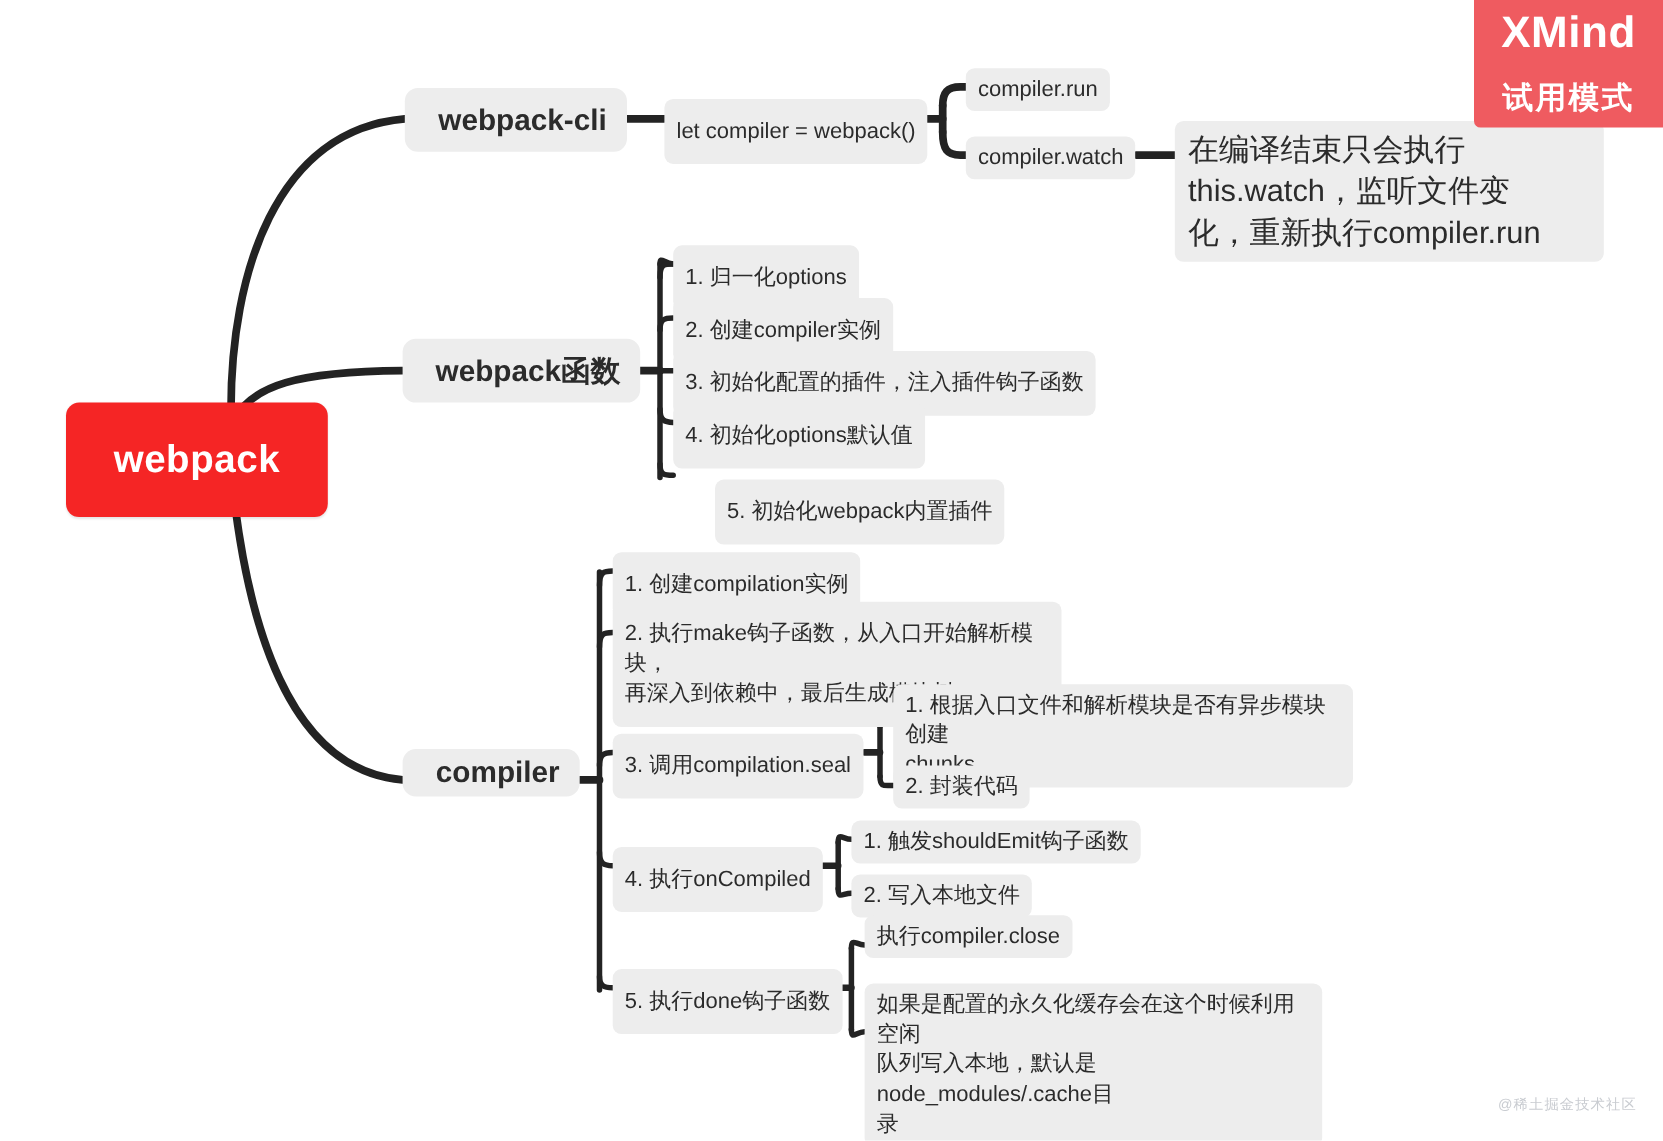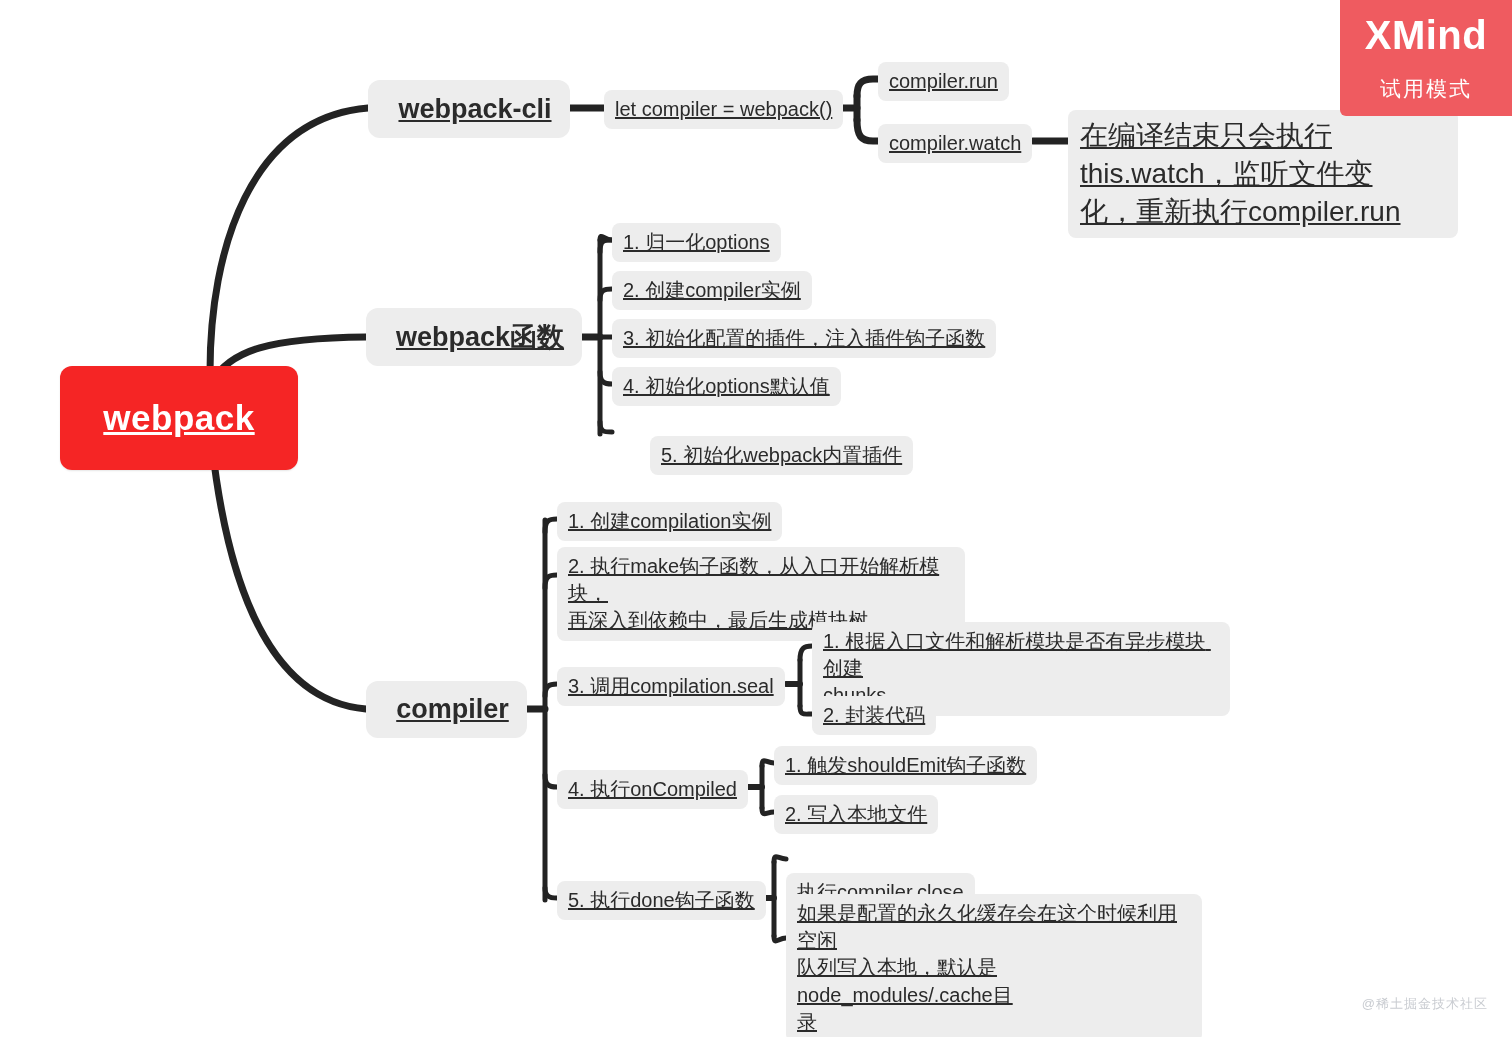--- a/index.html
+++ b/index.html
@@ -26,21 +26,20 @@
   .node {
     position: absolute;
     box-sizing: border-box;
     background: #ededed;
     border-radius: 10px;
     color: #2b2b2b;
     display: flex;
     align-items: center;
     line-height: 1.36;
     white-space: pre-wrap;
-    text-decoration: underline;
   }
   .root-node {
     background: #f52525;
     color: #ffffff;
     border-radius: 12px;
     font-size: 35px;
     font-weight: bold;
     letter-spacing: 0.5px;
     justify-content: center;
     box-shadow: 0 1px 2px rgba(0,0,0,0.10);
@@ -49,21 +48,21 @@
     font-size: 27px;
     font-weight: bold;
     justify-content: center;
     border-radius: 12px;
     padding-left: 12px;
   }
   .lvl2 {
     font-size: 20px;
     font-weight: normal;
     border-radius: 8px;
-    padding: 6px 11px;
+    padding: 16px 11px;
   }
   .lvl3 {
     font-size: 20px;
     font-weight: normal;
     border-radius: 8px;
     padding: 6px 11px;
   }
   .note {
     font-size: 28px;
     border-radius: 8px;
@@ -84,22 +83,22 @@
     justify-content: center;
     color: #ffffff;
   }
   .xmind-badge .bt {
     font-size: 40px;
     font-weight: bold;
     letter-spacing: 0.5px;
     line-height: 1.05;
   }
   .xmind-badge .bs {
-    font-size: 21px;
-    font-weight: normal;
+    font-size: 28px;
+    font-weight: bold;
     margin-top: 19px;
     letter-spacing: 2px;
   }
   .watermark {
     position: absolute;
     right: 24px;
     bottom: 24px;
     font-size: 13px;
     color: #c9ccd1;
     letter-spacing: 1px;
@@ -200,21 +199,21 @@
   <div class="node lvl2" style="left:612px; top:319px;">
     <span>3. 初始化配置的插件，注入插件钩子函数</span>
   </div>
   <div class="node lvl2" style="left:612px; top:367px;">
     <span>4. 初始化options默认值</span>
   </div>
   <div class="node lvl2" style="left:612px; top:436px;margin-left:38px;">
     <span>5. 初始化webpack内置插件</span>
   </div>
 
-  <div class="node main-node" style="left:366px; top:681px; width:161px; height:57px;">
+  <div class="node main-node" style="left:366px; top:681px; width:161px; height:43px;">
     <span>compiler</span>
   </div>
 
   <div class="node lvl2" style="left:557px; top:502px;">
     <span>1. 创建compilation实例</span>
   </div>
 
   <div class="node lvl2" style="left:557px; top:547px; width:408px;">
     <span>2. 执行make钩子函数，从入口开始解析模块，
 再深入到依赖中，最后生成模块树</span>
@@ -237,21 +236,21 @@
   <div class="node lvl3" style="left:774px; top:746px;">
     <span>1. 触发shouldEmit钩子函数</span>
   </div>
   <div class="node lvl3" style="left:774px; top:795px;">
     <span>2. 写入本地文件</span>
   </div>
 
   <div class="node lvl2" style="left:557px; top:881px;">
     <span>5. 执行done钩子函数</span>
   </div>
-  <div class="node lvl3" style="left:786px; top:873px;">
+  <div class="node lvl3" style="left:786px; top:832px;">
     <span>执行compiler.close</span>
   </div>
   <div class="node lvl3" style="left:786px; top:894px; width:416px;">
     <span>如果是配置的永久化缓存会在这个时候利用空闲
 队列写入本地，默认是node_modules/.cache目
 录</span>
   </div>
 
   <div class="xmind-badge">
     <div class="bt">XMind</div>

